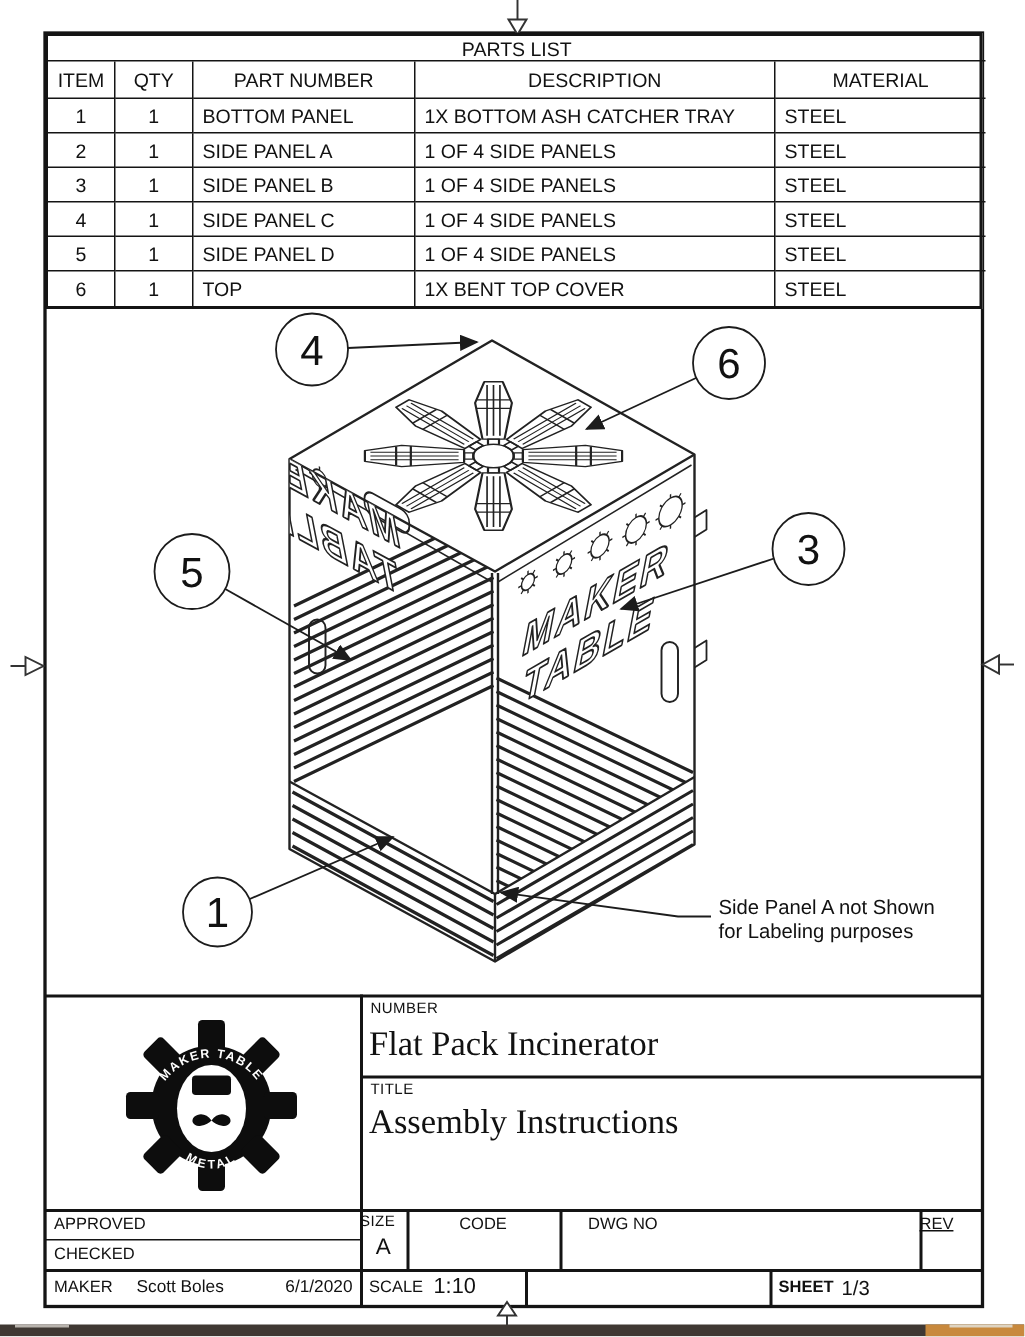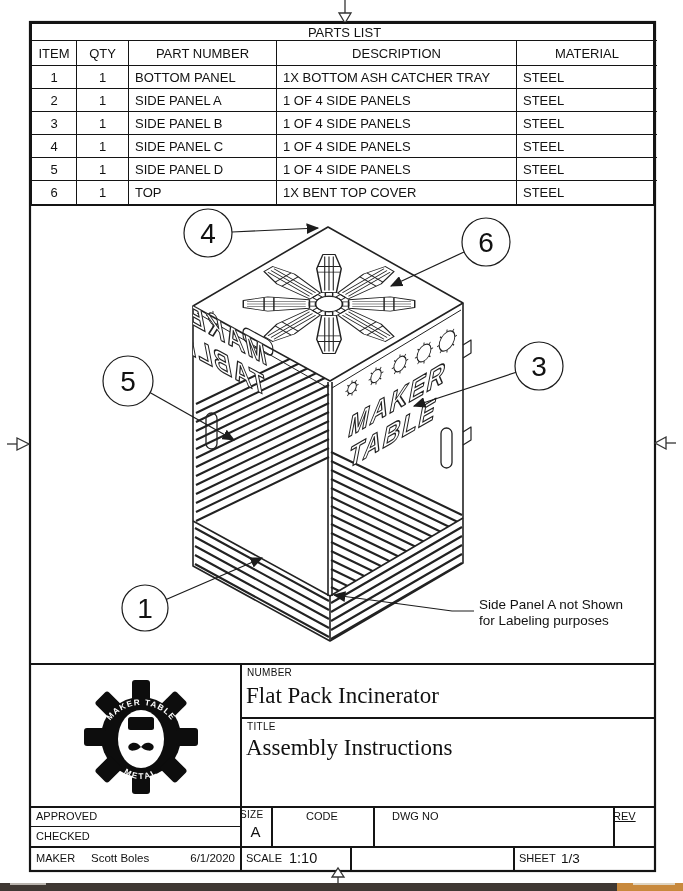--- a/index.html
+++ b/index.html
@@ -333,21 +333,21 @@
 
     <div class="tb-label" style="left:210px;top:146px;width:19px;text-align:center;">SIZE</div>
     <div class="tb-val" style="left:210px;top:160px;width:31px;text-align:center;font-size:15px;">A</div>
     <div class="tb-label-md" style="left:241px;top:147px;width:102px;text-align:center;">CODE</div>
     <div class="tb-label-md" style="left:330px;top:147px;margin-left:32px;">DWG NO</div>
     <div class="tb-label-md" style="left:583px;top:147px;width:56px;text-align:left;text-decoration:underline;">REV</div>
 
     <div class="tb-label-md" style="left:216px;top:189px;">SCALE</div>
     <div class="tb-val" style="left:259px;top:187px;font-size:14.5px;">1:10</div>
     <div class="tb-label-md" style="left:326px;top:189px;margin-top:48px;">WEIGHT</div>
-    <div class="tb-label-md" style="left:489px;top:189px;">SHEET</div>
+    <div class="tb-label-md" style="left:489px;top:189px;font-weight:bold;">SHEET</div>
     <div class="tb-val" style="left:531px;top:188px;font-size:13.5px;">1/3</div>
   </div>
 
   <div class="bottom-bar">
     <div class="accent"></div>
     <div class="hl-left"></div>
     <div class="hl-right"></div>
   </div>
 
 </div>

